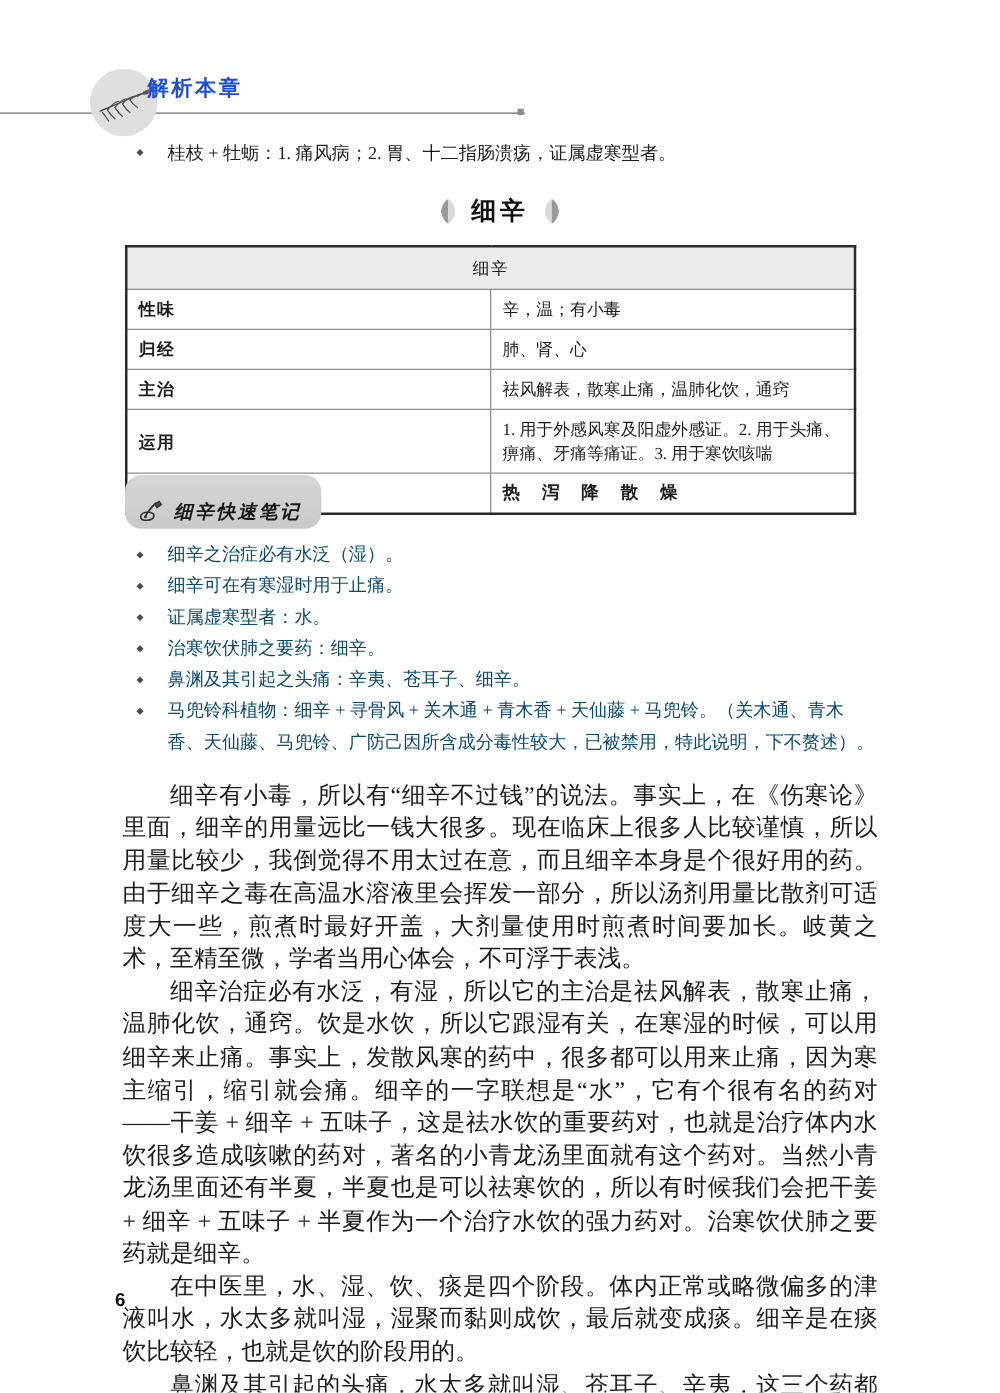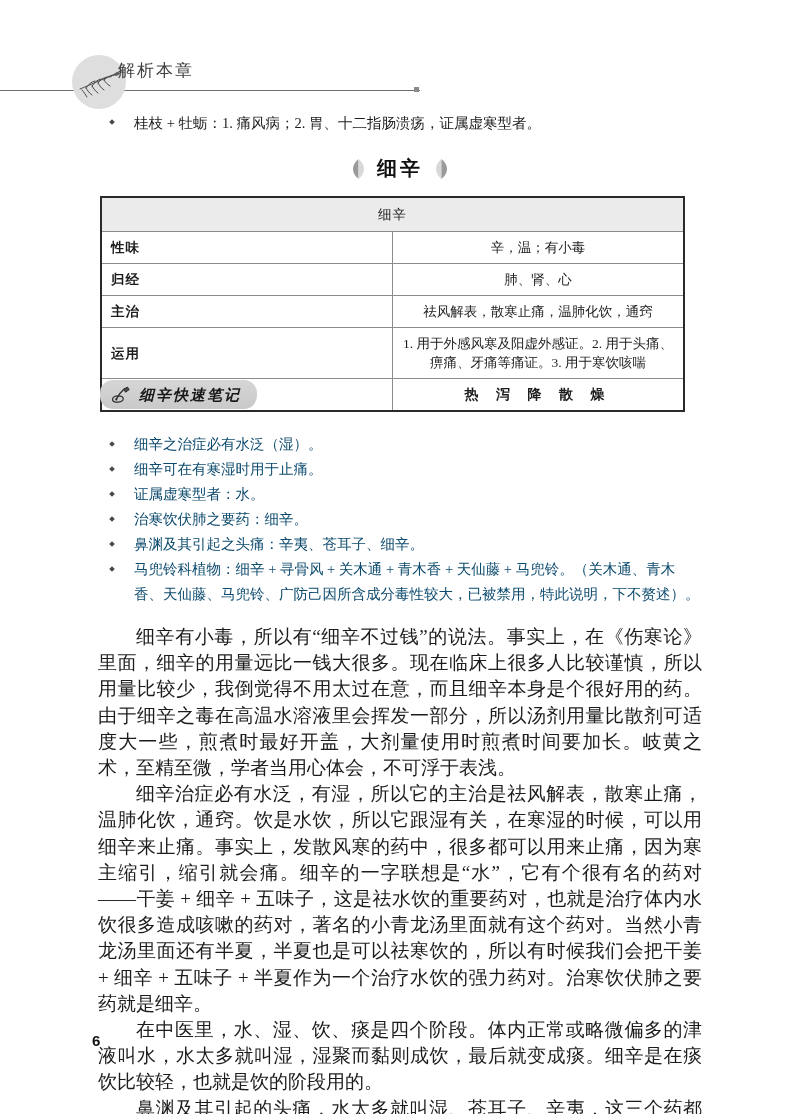--- a/index.html
+++ b/index.html
@@ -50,23 +50,23 @@
     background: #dedede;
     overflow: hidden;
   }
   .runhead-badge svg { display: block; }
   .runhead-title {
     position: absolute;
     left: 118px;
     top: 4px;
     font-family: "Liberation Serif", "DejaVu Serif", serif;
     font-size: 17px;
-    font-weight: 400;
+    font-weight: 700;
     letter-spacing: 2px;
-    color: #404040;
+    color: #1d4ed8;
   }
 
   
   .top-bullet {
     position: absolute;
     left: 110px;
     top: 112px;
     width: 600px;
     font-size: 14.5px;
     line-height: 22px;
@@ -122,21 +122,21 @@
     border-collapse: collapse;
     table-layout: fixed;
     background: #fff;
   }
   .info-table td, .info-table th {
     border: 1px solid #8c8c8c;
     padding: 6px 9px;
     font-size: 13.5px;
     line-height: 19px;
     vertical-align: middle;
-    text-align: center;
+    text-align: left;
     color: #1c1c1c;
   }
   .info-table thead th {
     background: #ebebeb;
     text-align: center;
     font-weight: 400;
     font-size: 13.5px;
     letter-spacing: 1px;
     padding: 7px 9px;
     border-bottom: 1px solid #8c8c8c;
@@ -156,21 +156,21 @@
   
   .notes-badge {
     position: absolute;
     left: 100px;
     top: 380px;
     height: 27px;
     border-radius: 13px;
     background: linear-gradient(#d6d6d6, #c9c9c9);
     display: inline-flex;
     align-items: center;
-    padding: 2px 16px 0 10px;
+    padding: 16px 16px 0 10px;
     gap: 7px;
   }
   .notes-badge .brush-ic { width: 22px; height: 19px; display:block; }
   .notes-badge .nb-text {
     font-size: 15px;
     font-weight: 700;
     letter-spacing: 2px;
     font-family: "DejaVu Serif", "Liberation Serif", serif;
     font-style: italic;
     color: #181818;

